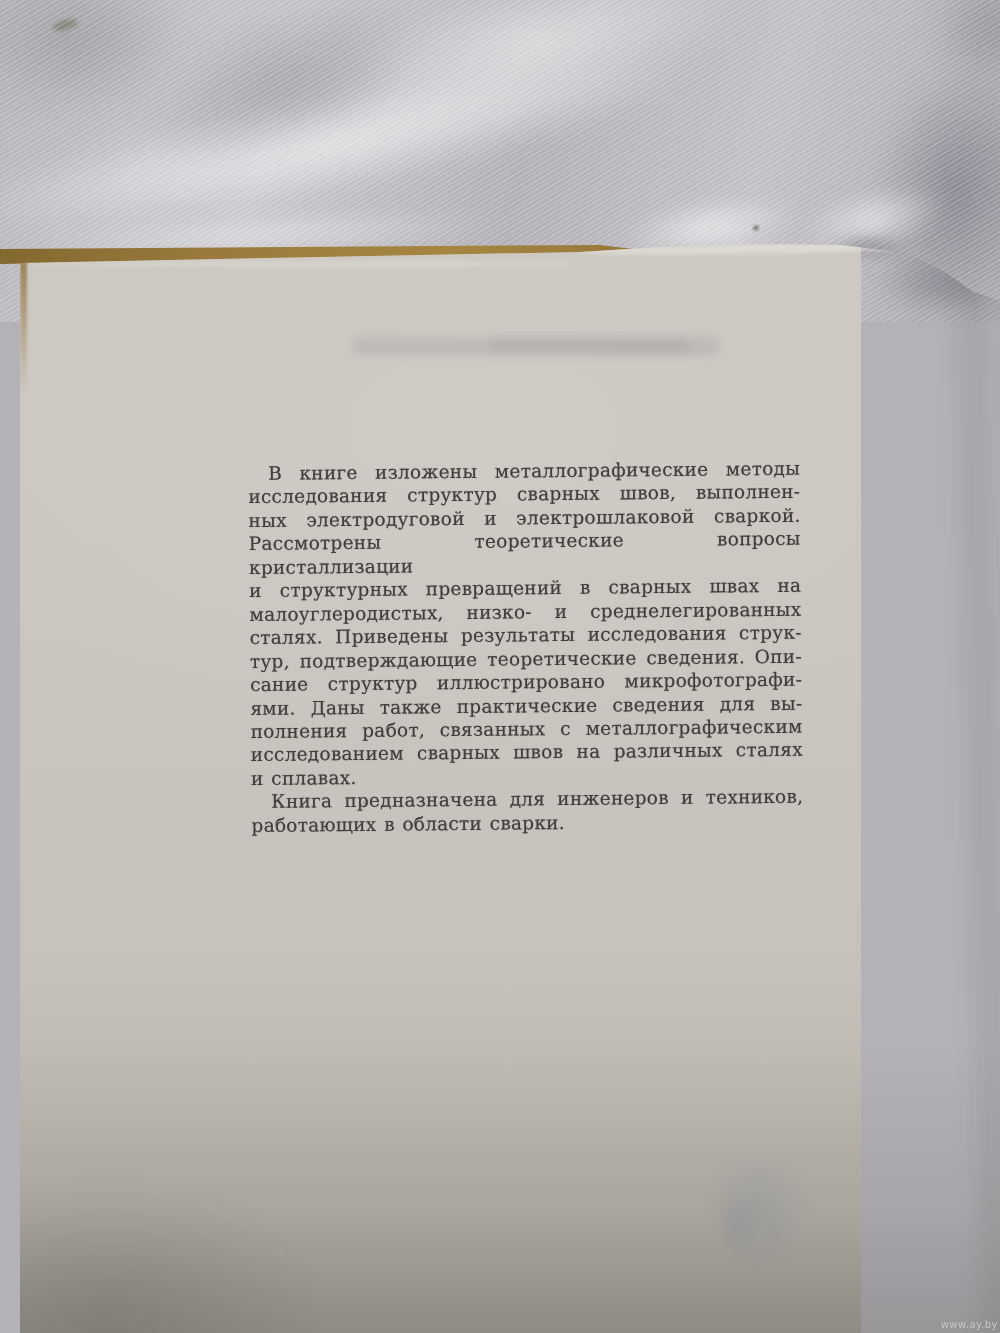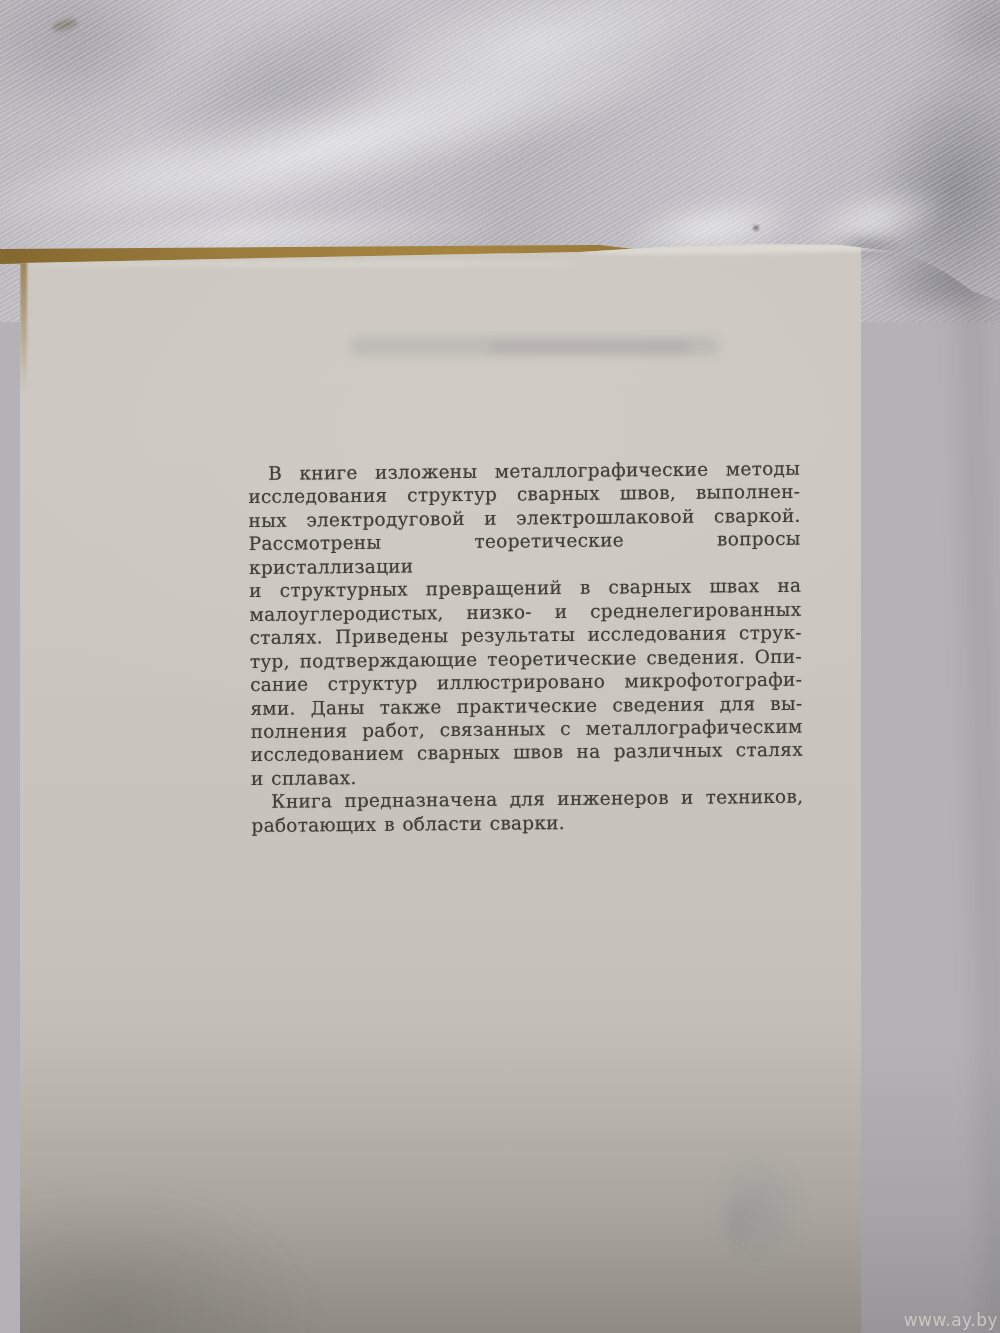--- a/index.html
+++ b/index.html
@@ -90,21 +90,21 @@
     transform:rotate(-0.55deg);transform-origin:0 0;
     font-family:"DejaVu Serif",serif;font-size:18.5px;line-height:23.45px;
     color:#403e39;letter-spacing:0.25px;word-spacing:1.5px;
     text-shadow:0 0 1px rgba(64,62,57,0.55);}
   .tline{text-align:justify;text-align-last:justify;}
   .tline.end{text-align-last:left;}
   .tline.ind{text-indent:20px;}
 
   
   .watermark{position:absolute;right:2px;bottom:3px;
-    font-family:"DejaVu Sans",sans-serif;font-size:17px;letter-spacing:0.5px;
+    font-family:"DejaVu Sans",sans-serif;font-size:10px;letter-spacing:0.5px;
     color:#d5d2cc;opacity:0.85;text-shadow:0 0 2px rgba(140,138,134,0.45);}
 </style>
 </head>
 <body>
 
 <div class="photo">
 
   <div class="fabric">
     <div class="fold h1"></div>
     <div class="fold h2"></div>

